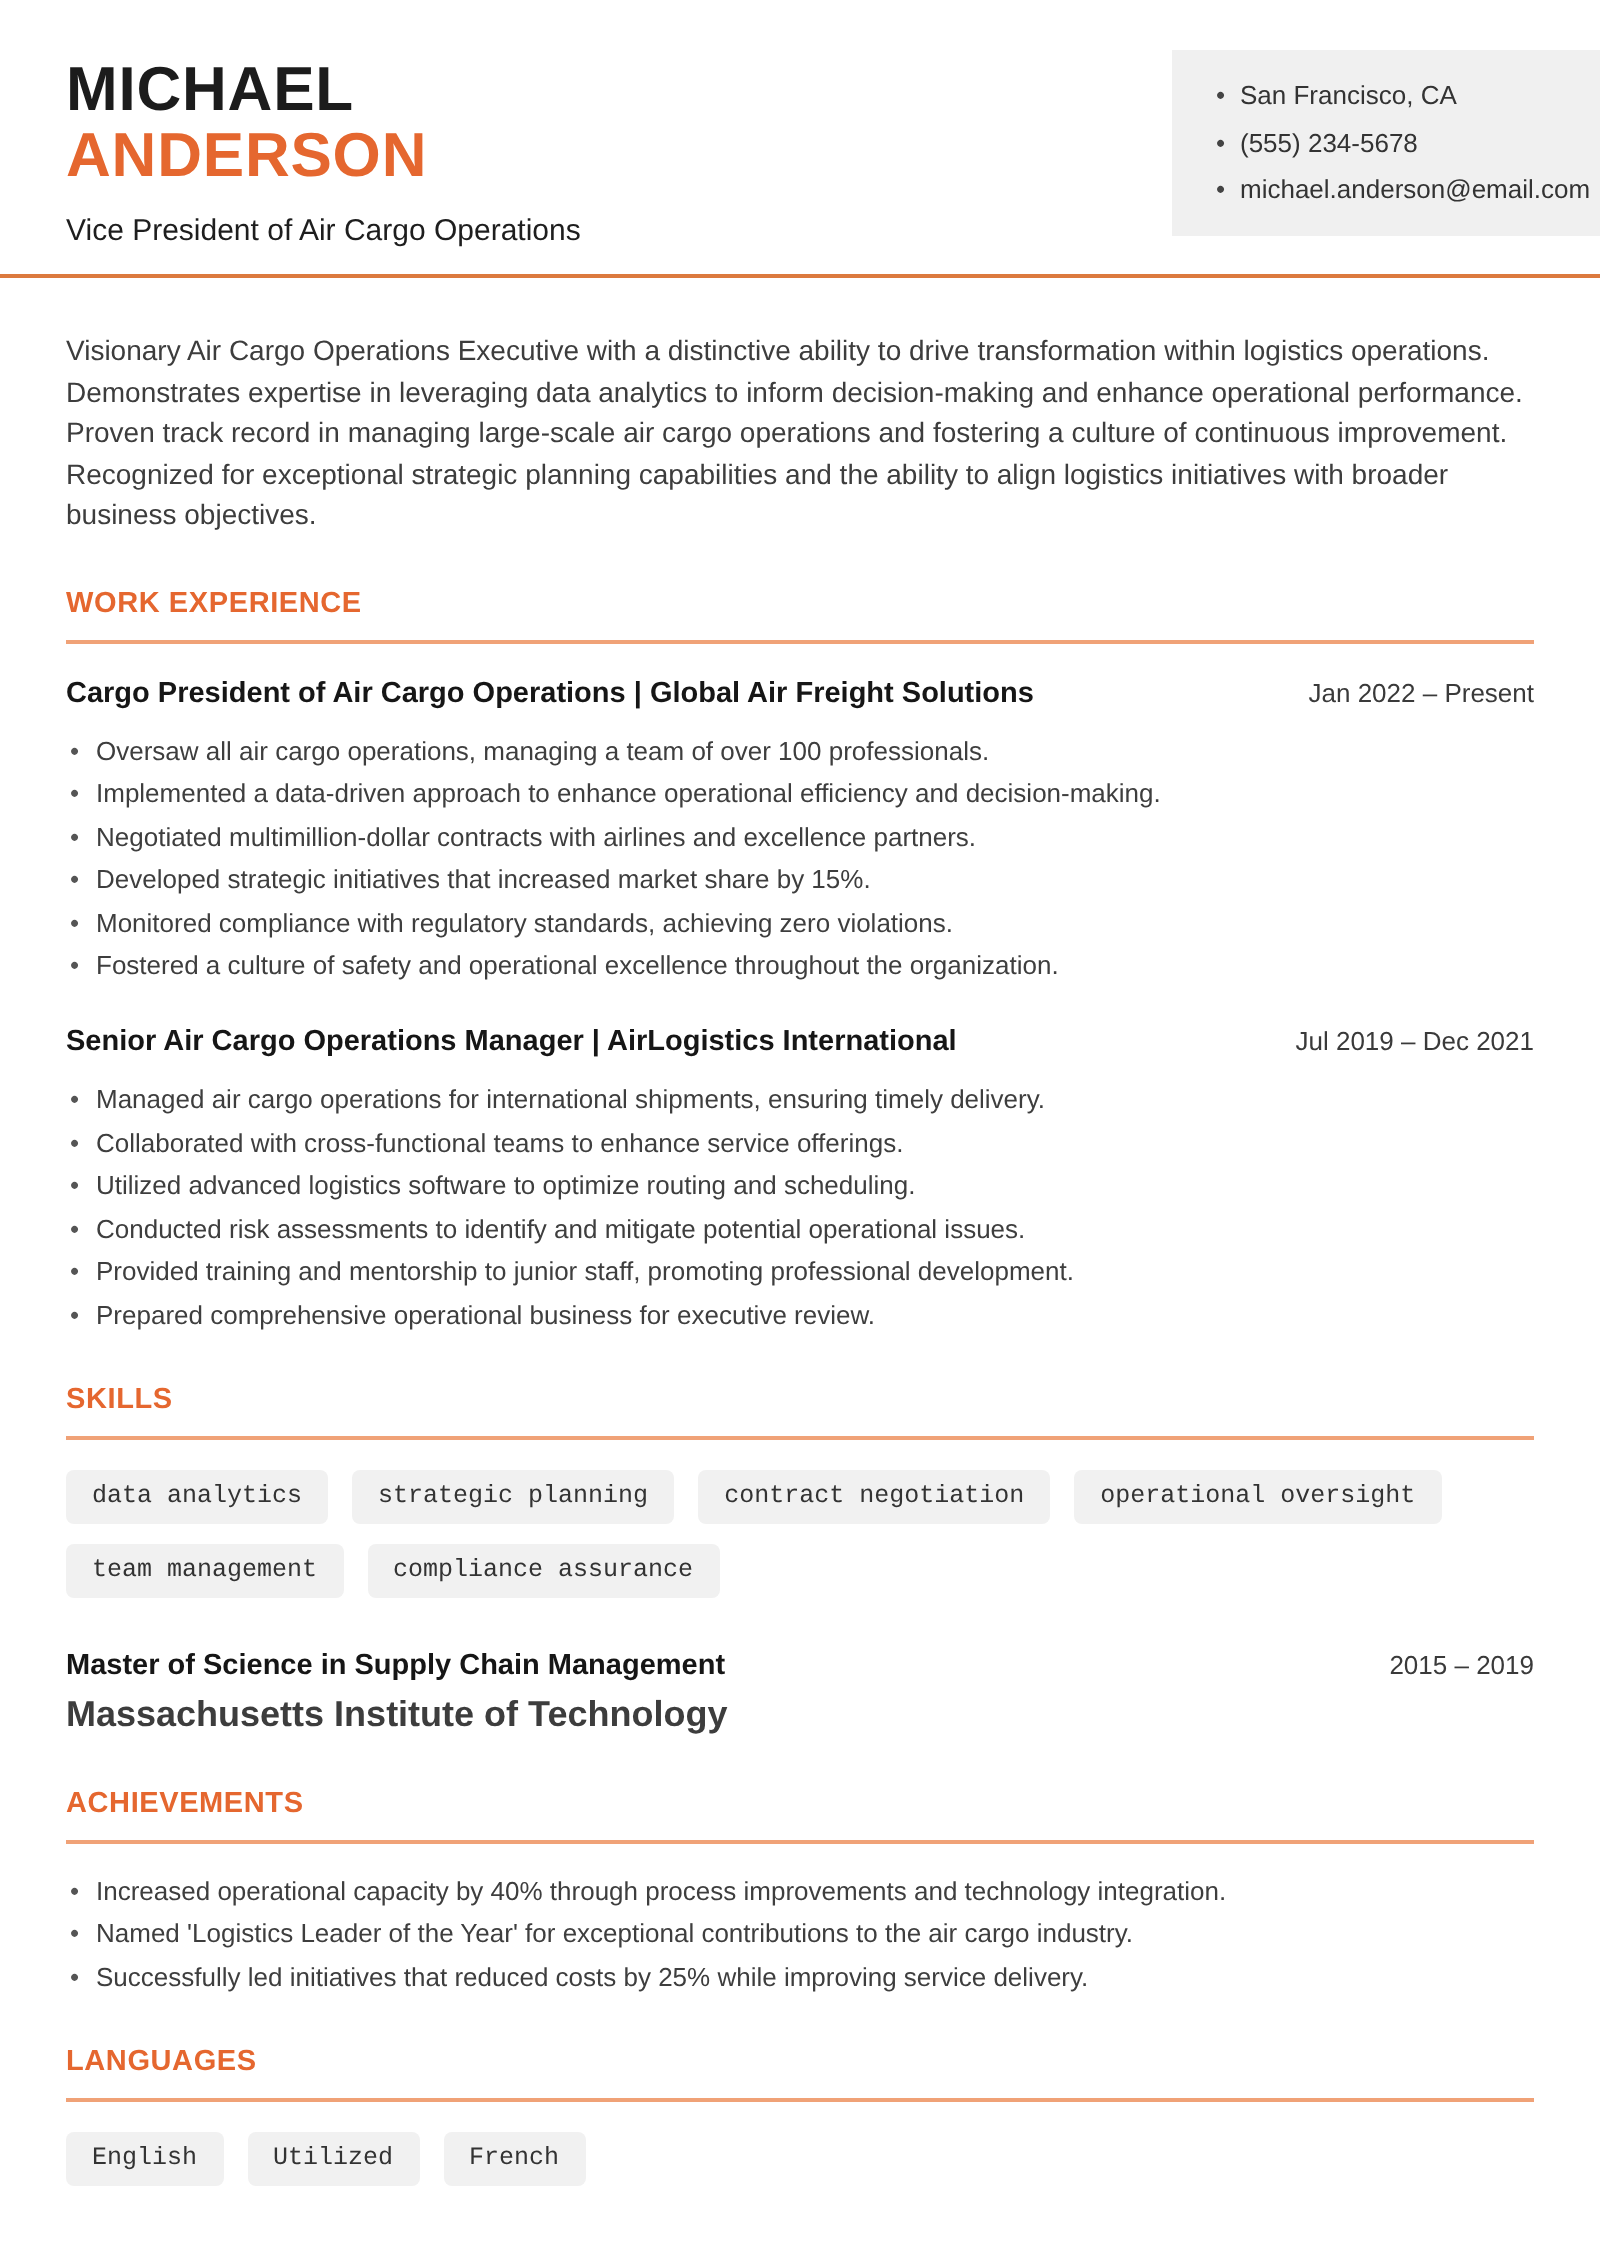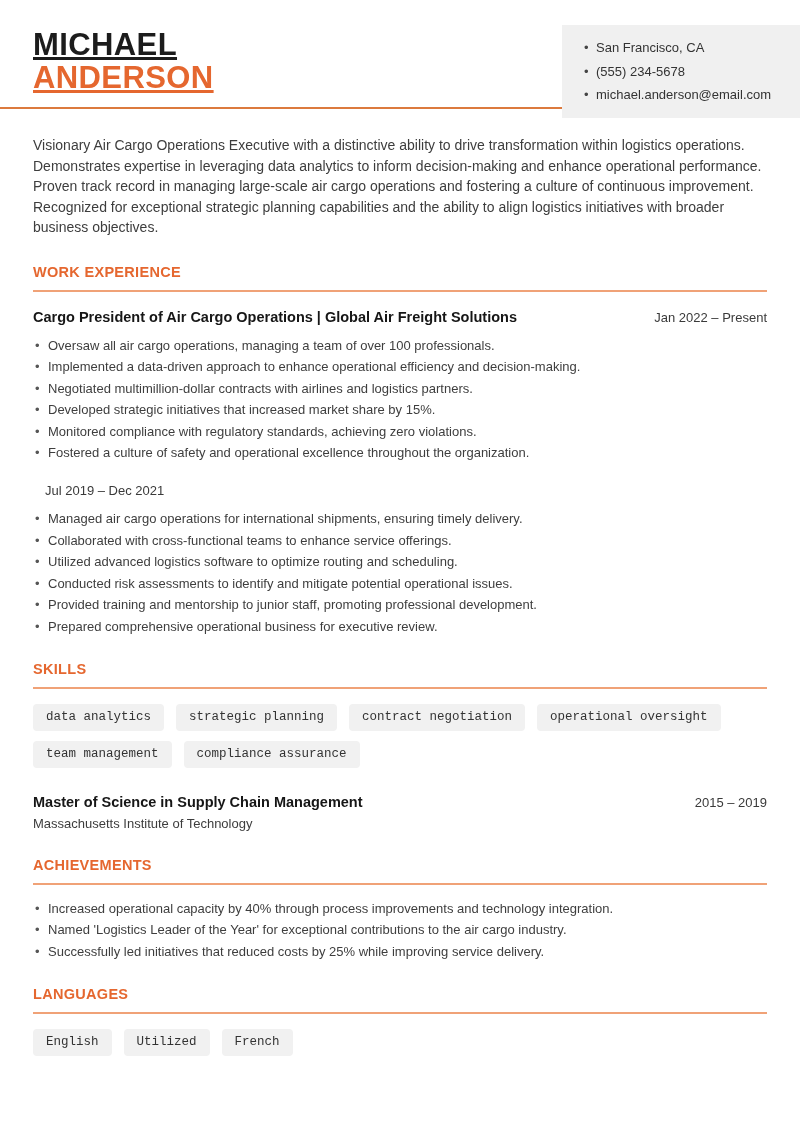--- a/index.html
+++ b/index.html
@@ -12,24 +12,24 @@
     --heading-text:#1C1C1C;
   }
   *{box-sizing:border-box;}
   html,body{margin:0;padding:0;background:#fff;}
   body{width:800px;height:1130px;font-family:"Liberation Sans","DejaVu Sans",sans-serif;}
   .page{position:relative;width:800px;height:1130px;background:#fff;color:var(--text);overflow:hidden;}
 
   
   .header{position:relative;padding:28px 33px 0;}
   .name{margin:0;font-size:31px;line-height:33px;font-weight:800;letter-spacing:.4px;color:var(--heading-text);}
-  .name .first,.name .last{display:block;text-decoration:underline;}
+  .name .first,.name .last{display:block;}
   .name .last{color:var(--accent);}
   .header-title{margin:13px 0 0;font-size:15px;color:#1E1E1E;}
-  .contact-box{position:absolute;top:25px;right:0;width:238px;min-height:88px;background:var(--contact-bg);padding:11px 14px 11px 22px;}
+  .contact-box{position:absolute;top:25px;right:0;width:214px;min-height:88px;background:var(--contact-bg);padding:11px 14px 11px 22px;}
   .contact-list{margin:0;padding:0;list-style:none;}
   .contact-list li{font-size:13px;color:#333;line-height:23.5px;position:relative;padding-left:12px;}
   .contact-list li::before{content:"•";position:absolute;left:0;color:#444;}
   .top-divider{margin-top:13px;height:2px;background:var(--divider);}
 
   
   main{padding:0 33px;}
   .summary{margin:26px 0 0;font-size:14px;line-height:20.5px;color:var(--text);}
   section{margin-top:26px;}
   h2{margin:0;padding-bottom:10px;border-bottom:2px solid var(--accent-line);color:var(--accent);font-size:14.5px;font-weight:700;letter-spacing:.3px;}
@@ -37,32 +37,33 @@
   .job + .job{margin-top:22px;}
   .row-header{display:flex;justify-content:space-between;align-items:baseline;}
   h3{margin:0;font-size:14.5px;font-weight:700;color:#161616;}
   .dates{font-size:13px;color:#3A3A3A;white-space:nowrap;padding-left:12px;text-align:right;}
   ul.bullets{margin:13px 0 0;padding:0;list-style:none;}
   ul.bullets li{position:relative;padding-left:15px;font-size:13px;line-height:16px;margin-bottom:5.5px;color:#3E3E3E;}
   ul.bullets li::before{content:"•";position:absolute;left:2px;top:0;color:#555;font-size:13px;}
   .tags{margin-top:15px;display:flex;flex-wrap:wrap;gap:10px 12px;}
   .tag{display:inline-block;background:var(--tag-bg);color:#333;font-size:12.5px;line-height:13px;padding:7px 13px;border-radius:4px;font-family:Liberation Mono, monospace;}
   .edu-block{margin-top:16px;}
-  .school{margin:6px 0 0;font-size:13px;color:var(--text);}
+  .school{margin:6px 0 0;font-size:18px;color:var(--text);font-weight:bold;}
 </style>
 </head>
 <body>
 
 <div class="page">
 
   <header class="header">
     <h1 class="name">
       <span class="first">MICHAEL</span>
       <span class="last">ANDERSON</span>
     </h1>
+    <p class="header-title">Vice President of Air Cargo Operations</p>
     <aside class="contact-box">
       <ul class="contact-list">
           <li>San Francisco, CA</li>
           <li>(555) 234-5678</li>
           <li>michael.anderson@email.com</li>
         </ul>
     </aside>
   </header>
 
   <div class="top-divider"></div>
@@ -75,29 +76,30 @@
       <h2>WORK EXPERIENCE</h2>
 
       <article class="job">
         <div class="row-header">
           <h3>Cargo President of Air Cargo Operations | Global Air Freight Solutions</h3>
           <span class="dates">Jan 2022 – Present</span>
         </div>
         <ul class="bullets">
             <li>Oversaw all air cargo operations, managing a team of over 100 professionals.</li>
             <li>Implemented a data-driven approach to enhance operational efficiency and decision-making.</li>
-            <li>Negotiated multimillion-dollar contracts with airlines and logistics partners.</li>
+            <li>Negotiated multimillion-dollar contracts with airlines and excellence partners.</li>
             <li>Developed strategic initiatives that increased market share by 15%.</li>
             <li>Monitored compliance with regulatory standards, achieving zero violations.</li>
             <li>Fostered a culture of safety and operational excellence throughout the organization.</li>
           </ul>
       </article>
 
       <article class="job">
         <div class="row-header">
+          <h3>Senior Air Cargo Operations Manager | AirLogistics International</h3>
           <span class="dates">Jul 2019 – Dec 2021</span>
         </div>
         <ul class="bullets">
             <li>Managed air cargo operations for international shipments, ensuring timely delivery.</li>
             <li>Collaborated with cross-functional teams to enhance service offerings.</li>
             <li>Utilized advanced logistics software to optimize routing and scheduling.</li>
             <li>Conducted risk assessments to identify and mitigate potential operational issues.</li>
             <li>Provided training and mentorship to junior staff, promoting professional development.</li>
             <li>Prepared comprehensive operational business for executive review.</li>
           </ul>

